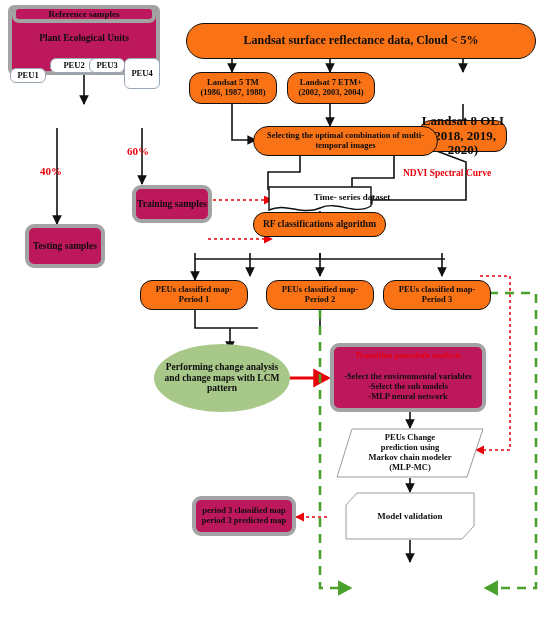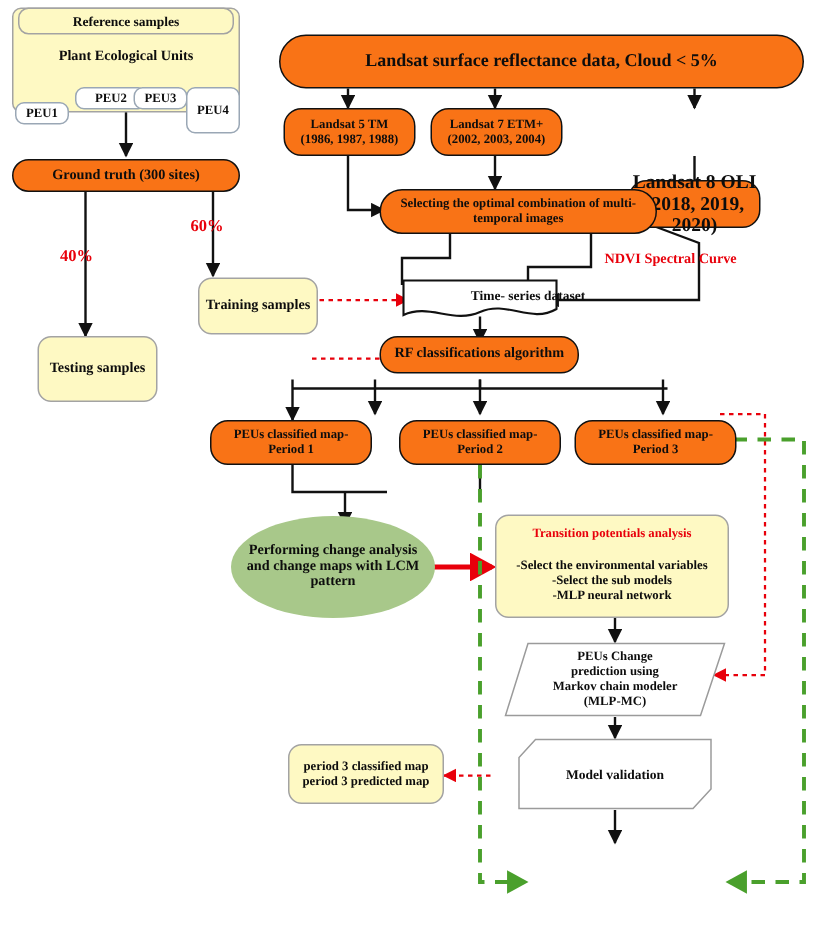--- a/index.html
+++ b/index.html
@@ -5,21 +5,21 @@
   html,body{margin:0;padding:0;background:#ffffff;}
   #page{
     position:relative;
     width:550px;height:624px;
     background:#ffffff;
     font-family:"Liberation Serif", serif;
     overflow:hidden;
   }
   #svg-layer{position:absolute;left:0;top:0;width:550px;height:624px;}
   .node{position:absolute;box-sizing:border-box;display:flex;align-items:center;justify-content:center;text-align:center;color:#0d0d0d;font-weight:bold;line-height:1.15;}
-  .rrect{border:1px solid #a3a3a3;border-radius:9px;background:#fef9c3;}
+  .rrect{border:4px solid #a3a3a3;border-radius:9px;background:#be185d;}
   .stadium{border:1.4px solid #111;border-radius:26px;background:#f97316;}
   .pill{border:1px solid #9aa7b5;border-radius:7px;background:#fff;}
   .greenbox{background:#a8c88a;border:0;}
   .ellipse{background:#a8c88a;border-radius:50%;}
   .lbl-red{position:absolute;color:#e8000b;font-weight:bold;}
   .ttl-red{color:#e8000b;font-weight:bold;display:block;}
   .multi{white-space:pre-line;}
 </style>
 </head>
 <body>
@@ -103,21 +103,20 @@
 
   <div class="node rrect" style="left:8px;top:5px;width:152px;height:70px;border-radius:6px;"></div>
   <div class="node rrect" style="left:12px;top:5px;width:144px;height:18px;font-size:9px;border-radius:7px;">Reference samples</div>
   <div class="node" style="left:12px;top:30px;width:144px;height:16px;font-size:9.5px;">Plant Ecological Units</div>
 
   <div class="node pill" style="left:10px;top:68px;width:36px;height:15px;font-size:8.5px;border-radius:6px;">PEU1</div>
   <div class="node pill" style="left:50px;top:58px;width:48px;height:15px;font-size:8.5px;border-radius:6px;">PEU2</div>
   <div class="node pill" style="left:89px;top:58px;width:36px;height:15px;font-size:8.5px;border-radius:6px;">PEU3</div>
   <div class="node pill" style="left:124px;top:58px;width:36px;height:31px;font-size:8.5px;border-radius:6px;">PEU4</div>
 
-  <div class="node stadium" style="left:8px;top:106px;width:152px;height:22px;font-size:9.5px;">Ground truth (300 sites)</div>
 
   <div class="node rrect" style="left:25px;top:224px;width:80px;height:44px;font-size:9.5px;">Testing samples</div>
 
   <div class="node rrect" style="left:132px;top:185px;width:80px;height:38px;font-size:9.5px;">Training samples</div>
 
   <div class="lbl-red" style="left:40px;top:165px;font-size:11px;">40%</div>
   <div class="lbl-red" style="left:127px;top:145px;font-size:11px;">60%</div>
 
   <div class="node stadium" style="left:186px;top:23px;width:350px;height:36px;font-size:12px;border-radius:18px;">Landsat surface reflectance data, Cloud &lt; 5%</div>
 
@@ -130,21 +129,21 @@
 
   <div class="node stadium" style="left:253px;top:126px;width:185px;height:30px;font-size:8.5px;padding:12px 5px;border-radius:16px;">Selecting the optimal combination of multi-temporal images</div>
 
   <div class="lbl-red" style="left:403px;top:168px;font-size:9.5px;">NDVI Spectral Curve</div>
 
   <svg style="position:absolute;left:268px;top:186px;width:104px;height:28px;">
     <path d="M1,1 L103,1 L103,20 C86,30 70,14 52,22 C34,30 18,16 1,24 Z" fill="#ffffff" stroke="#111111" stroke-width="1.4"></path>
   </svg>
   <div class="node" style="left:268px;top:188px;width:128px;height:18px;font-size:9px;margin-left:20px;">Time- series  dataset</div>
 
-  <div class="node stadium" style="left:253px;top:224px;width:133px;height:25px;font-size:9.5px;border-radius:12px;">RF classifications algorithm</div>
+  <div class="node stadium" style="left:253px;top:212px;width:133px;height:25px;font-size:9.5px;border-radius:12px;">RF classifications algorithm</div>
 
   <div class="node stadium multi" style="left:140px;top:280px;width:108px;height:30px;font-size:8.5px;border-radius:12px;">PEUs classified map-
 Period 1</div>
   <div class="node stadium multi" style="left:266px;top:280px;width:108px;height:30px;font-size:8.5px;border-radius:12px;">PEUs classified map-
 Period 2</div>
   <div class="node stadium multi" style="left:383px;top:280px;width:108px;height:30px;font-size:8.5px;border-radius:12px;">PEUs classified map-
 Period 3</div>
 
   <div class="node ellipse" style="left:154px;top:344px;width:136px;height:68px;font-size:9.5px;padding:0 8px;">Performing change analysis and change maps with LCM pattern</div>
 

